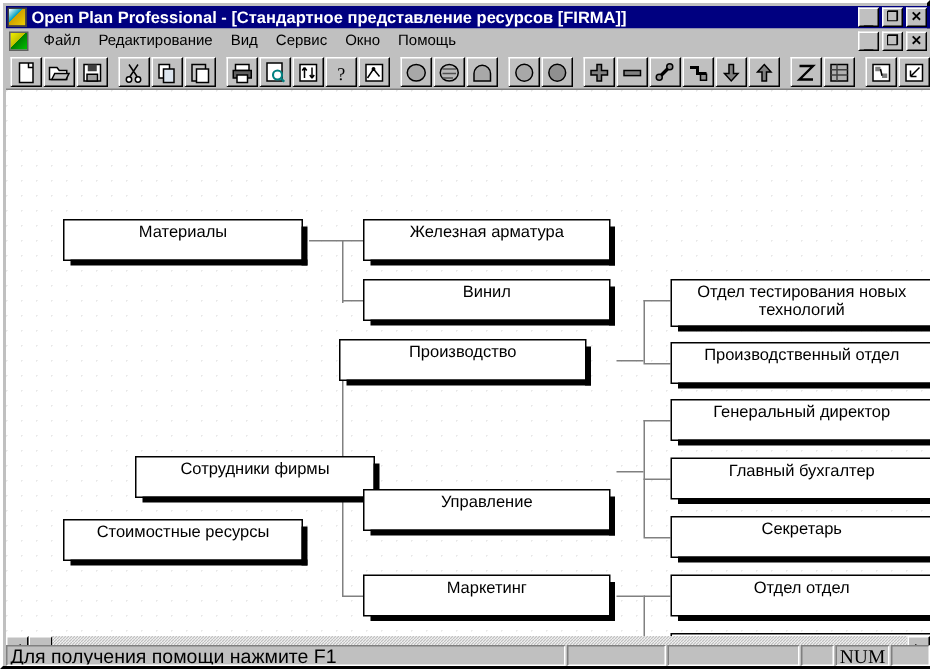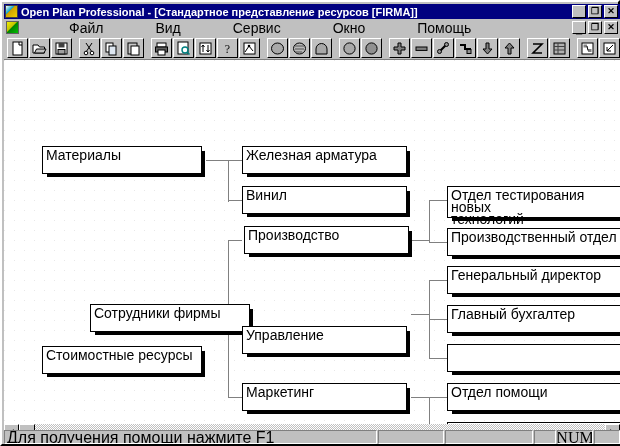--- a/index.html
+++ b/index.html
@@ -29,21 +29,21 @@
   .wbtn .gl{position:absolute;left:0;right:0;top:0;bottom:0;
     display:flex;align-items:center;justify-content:center;font-size:9px;font-weight:bold;}
   .wbtn.min .gl{align-items:flex-end;padding-bottom:1px;font-size:11px;line-height:6px;}
 
   
   .menubar{position:absolute;left:2px;top:17px;width:616px;height:17px;
     background:#c0c0c0;display:flex;align-items:center;}
   .mdi-icon{width:13px;height:13px;margin-left:2px;margin-right:4px;flex:0 0 auto;
     background:linear-gradient(135deg,#f0f000 0%,#c0c000 45%,#008000 46%,#00c000 100%);
     border:1px solid #606060;box-sizing:border-box;}
-  .menu-item{padding:12px 6px;font-size:14px;color:#000;white-space:nowrap;margin-left:40px;}
+  .menu-item{padding:12px 6px;font-size:10px;color:#000;white-space:nowrap;}
   .menu-spacer{flex:1 1 auto;}
   .mdi-btns{display:flex;gap:2px;margin-right:2px;}
 
   
   .toolbar{position:absolute;left:2px;top:34px;width:616px;height:24px;
     background:#c0c0c0;display:flex;align-items:center;padding-left:3px;
     box-sizing:border-box;border-bottom:1px solid #808080;}
   .tbtn{width:21px;height:20px;margin-right:1px;background:#c0c0c0;
     border:1px solid;border-color:#fff #000 #000 #fff;box-sizing:border-box;
     position:relative;flex:0 0 auto;}
@@ -58,21 +58,21 @@
       radial-gradient(circle at 0.5px 0.5px,#e8e8e8 0.5px,transparent 0.6px);
     background-size:10px 10px;}
 
   .node{position:absolute;box-sizing:border-box;background:#fff;
     border:1px solid #000;}
   .node .shadow{position:absolute;left:4px;top:100%;width:100%;height:4px;
     background:#000;}
   .node .shadow2{position:absolute;left:100%;top:4px;width:4px;height:100%;
     background:#000;}
   .node .lbl{position:absolute;left:3px;top:2px;right:3px;
-    font-size:14px;line-height:12px;color:#000;white-space:pre-line;}
+    font-size:11px;line-height:12px;color:#000;white-space:pre-line;text-align:center;}
 
   .wire{position:absolute;background:#808080;}
   .wire.h{height:1px;}
   .wire.v{width:1px;}
 
   
   .hscroll{position:absolute;left:2px;top:422px;width:616px;height:15px;
     background:#c0c0c0;display:flex;align-items:stretch;}
   .sb-btn{width:15px;background:#c0c0c0;border:1px solid;
     border-color:#fff #000 #000 #fff;box-sizing:border-box;position:relative;flex:0 0 auto;}
@@ -83,21 +83,21 @@
   .sb-track{flex:1 1 auto;background:#e0e0e0;
     background-image:
       linear-gradient(45deg,#ffffff 25%,transparent 25%,transparent 75%,#ffffff 75%),
       linear-gradient(45deg,#ffffff 25%,#c0c0c0 25%,#c0c0c0 75%,#ffffff 75%);
     background-size:2px 2px;background-position:0 0,1px 1px;}
 
   
   .statusbar{position:absolute;left:2px;top:428px;width:616px;height:14px;
     display:flex;align-items:stretch;background:#c0c0c0;gap:1px;}
   .spanel{background:#c0c0c0;border:1px solid;border-color:#808080 #fff #fff #808080;
-    box-sizing:border-box;font-size:16px;padding:0 2px;line-height:11px;
+    box-sizing:border-box;font-size:13px;padding:0 2px;line-height:11px;
     display:flex;align-items:center;overflow:hidden;white-space:nowrap;}
   .sp-main{flex:1 1 auto;}
   .sp-a{width:66px;flex:0 0 auto;}
   .sp-b{width:88px;flex:0 0 auto;}
   .sp-c{width:22px;flex:0 0 auto;}
   .sp-num{width:36px;flex:0 0 auto;justify-content:center;font-family:Liberation Serif, serif;}
   .sp-d{width:26px;flex:0 0 auto;}
 </style>
 </head>
 <body>
@@ -116,20 +116,21 @@
         </div>
       <div class="wbtn">
           <span class="gl">✕</span>
         </div>
     </div>
   </div>
 
   <div class="menubar">
     <div class="mdi-icon"></div>
     <div class="menu-item">Файл</div>
+    <div class="menu-item">Редактирование</div>
     <div class="menu-item">Вид</div>
     <div class="menu-item">Сервис</div>
     <div class="menu-item">Окно</div>
     <div class="menu-item">Помощь</div>
     <div class="menu-spacer"></div>
     <div class="mdi-btns">
       <div class="wbtn min">
           <span class="gl">_</span>
         </div>
       <div class="wbtn">
@@ -364,21 +365,21 @@
         <div class="node" style="left: 238px; top: 126px; width: 165px; height: 28px;">
           <div class="shadow"></div>
           <div class="shadow2"></div>
           <div class="lbl">Винил</div>
         </div>
         <div class="node" style="left: 443px; top: 126px; width: 175px; height: 32px;">
           <div class="shadow"></div>
           <div class="lbl">Отдел тестирования новых
 технологий</div>
         </div>
-        <div class="node" style="left: 240px; top: 166px; width: 165px; height: 28px;">
+        <div class="node" style="left: 222px; top: 166px; width: 165px; height: 28px;">
           <div class="shadow"></div>
           <div class="shadow2"></div>
           <div class="lbl">Производство</div>
         </div>
         <div class="node" style="left: 443px; top: 168px; width: 175px; height: 28px;">
           <div class="shadow"></div>
           <div class="lbl">Производственный отдел</div>
         </div>
         <div class="node" style="left: 443px; top: 206px; width: 175px; height: 28px;">
           <div class="shadow"></div>
@@ -398,29 +399,30 @@
           <div class="shadow"></div>
           <div class="lbl">Главный бухгалтер</div>
         </div>
         <div class="node" style="left: 38px; top: 286px; width: 160px; height: 28px;">
           <div class="shadow"></div>
           <div class="shadow2"></div>
           <div class="lbl">Стоимостные ресурсы</div>
         </div>
         <div class="node" style="left: 443px; top: 284px; width: 175px; height: 28px;">
           <div class="shadow"></div>
+          <div class="lbl">Секретарь</div>
         </div>
         <div class="node" style="left: 238px; top: 323px; width: 165px; height: 28px;">
           <div class="shadow"></div>
           <div class="shadow2"></div>
           <div class="lbl">Маркетинг</div>
         </div>
         <div class="node" style="left: 443px; top: 323px; width: 175px; height: 28px;">
           <div class="shadow"></div>
-          <div class="lbl">Отдел помощи</div>
+          <div class="lbl">Отдел отдел</div>
         </div>
         <div class="node" style="left: 443px; top: 362px; width: 175px; height: 28px;"></div>
       </div>
   </div>
 
   <div class="hscroll">
     <div class="sb-btn">
         <span class="ar">◄</span>
       </div>
     <div class="sb-thumb"></div>

